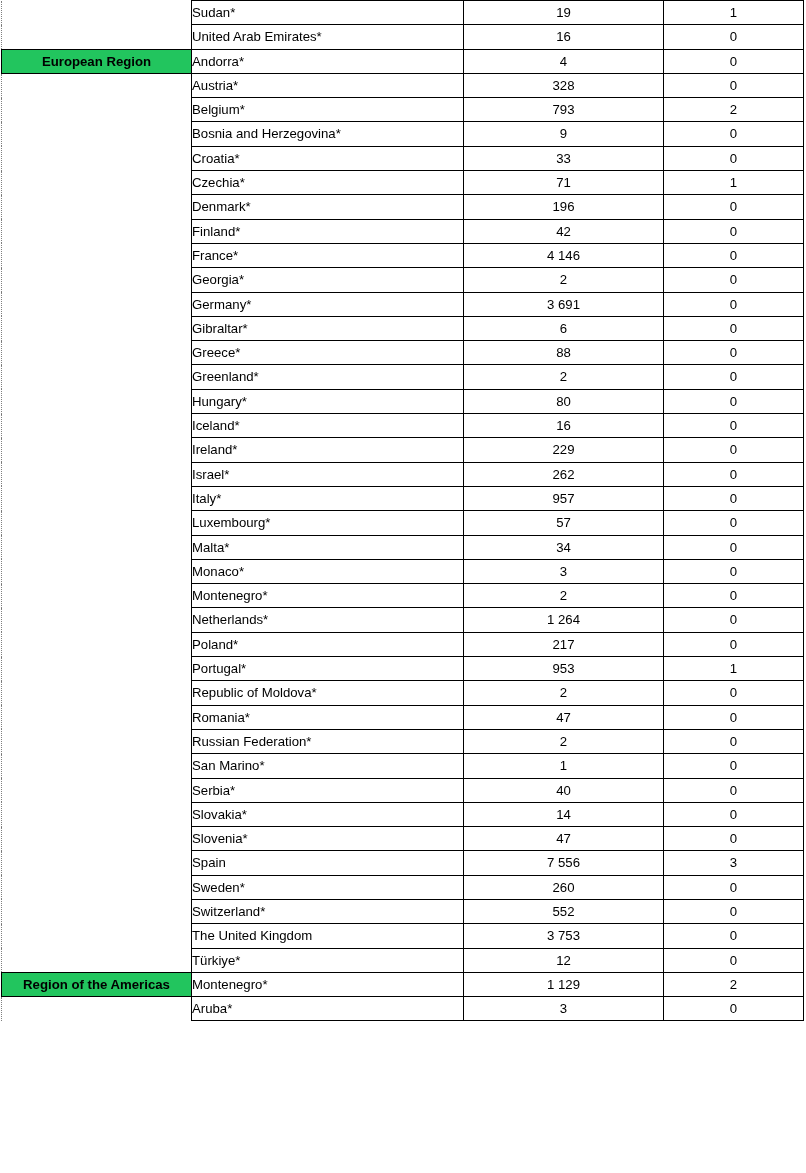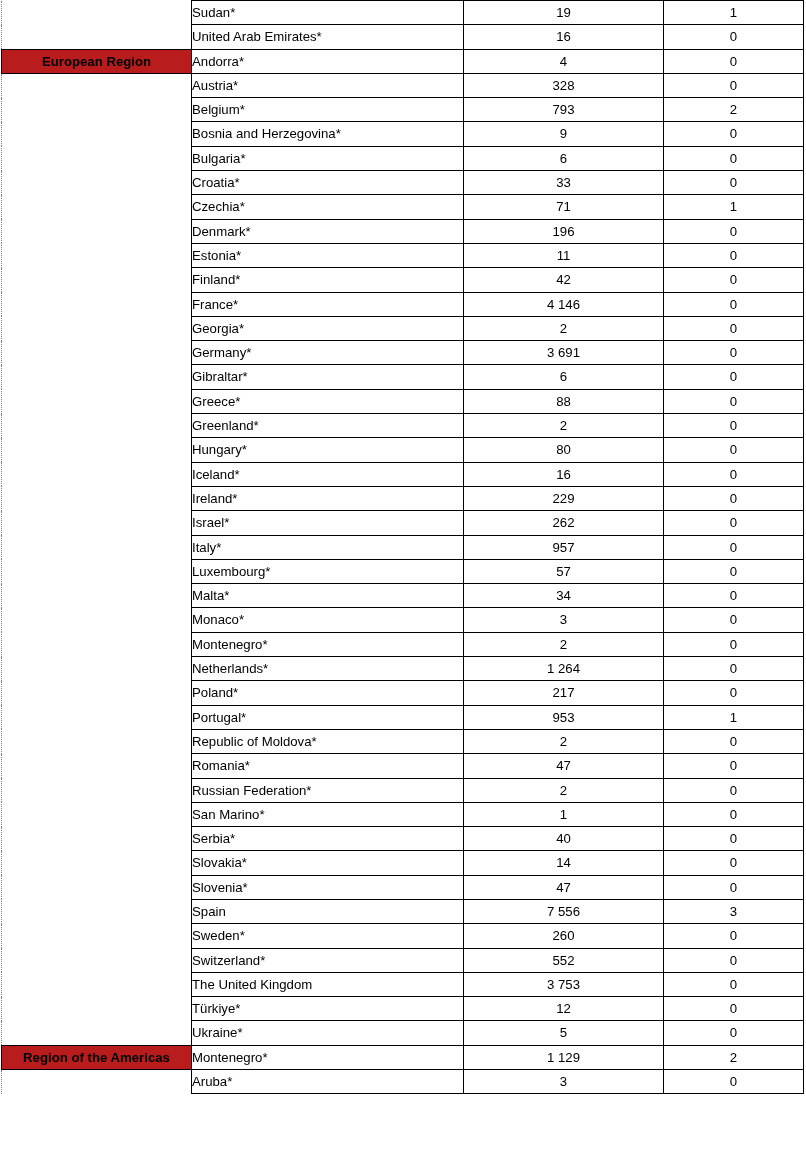--- a/index.html
+++ b/index.html
@@ -36,21 +36,21 @@
     height: 23.3px;
     padding: 0 0 0 0;
     font-size: 13.2px;
     line-height: 23.3px;
     color: #000000;
     box-sizing: border-box;
     overflow: hidden;
     white-space: nowrap;
   }
   td.region-cell {
-    background: #b91c1c;
+    background: #22c55e;
     color: #ffffff;
     font-weight: bold;
     text-align: center;
     font-size: 13px;
     border-left: 1px solid #2f528f;
     border-right: 1px solid #000000;
   }
   td.region-cell.blank {
     background: #ffffff;
     border-left: 1px dotted #7f7f7f;
@@ -109,50 +109,38 @@
           <td class="num-cell">2</td>
         </tr>
         <tr>
           <td class="region-cell blank"></td>
           <td class="country-cell">Bosnia and Herzegovina*</td>
           <td class="num-cell">9</td>
           <td class="num-cell">0</td>
         </tr>
         <tr>
           <td class="region-cell blank"></td>
-          <td class="country-cell">Bulgaria*</td>
-          <td class="num-cell">6</td>
-          <td class="num-cell">0</td>
-        </tr>
-        <tr>
-          <td class="region-cell blank"></td>
           <td class="country-cell">Croatia*</td>
           <td class="num-cell">33</td>
           <td class="num-cell">0</td>
         </tr>
         <tr>
           <td class="region-cell blank"></td>
           <td class="country-cell">Czechia*</td>
           <td class="num-cell">71</td>
           <td class="num-cell">1</td>
         </tr>
         <tr>
           <td class="region-cell blank"></td>
           <td class="country-cell">Denmark*</td>
           <td class="num-cell">196</td>
           <td class="num-cell">0</td>
         </tr>
         <tr>
           <td class="region-cell blank"></td>
-          <td class="country-cell">Estonia*</td>
-          <td class="num-cell">11</td>
-          <td class="num-cell">0</td>
-        </tr>
-        <tr>
-          <td class="region-cell blank"></td>
           <td class="country-cell">Finland*</td>
           <td class="num-cell">42</td>
           <td class="num-cell">0</td>
         </tr>
         <tr>
           <td class="region-cell blank"></td>
           <td class="country-cell">France*</td>
           <td class="num-cell">4 146</td>
           <td class="num-cell">0</td>
         </tr>
@@ -321,26 +309,20 @@
         <tr>
           <td class="region-cell blank"></td>
           <td class="country-cell">The United Kingdom</td>
           <td class="num-cell">3 753</td>
           <td class="num-cell">0</td>
         </tr>
         <tr>
           <td class="region-cell blank"></td>
           <td class="country-cell">Türkiye*</td>
           <td class="num-cell">12</td>
-          <td class="num-cell">0</td>
-        </tr>
-        <tr>
-          <td class="region-cell blank"></td>
-          <td class="country-cell">Ukraine*</td>
-          <td class="num-cell">5</td>
           <td class="num-cell">0</td>
         </tr>
         <tr>
           <td class="region-cell">Region of the Americas</td>
           <td class="country-cell">Montenegro*</td>
           <td class="num-cell">1 129</td>
           <td class="num-cell">2</td>
         </tr>
         <tr>
           <td class="region-cell blank"></td>

